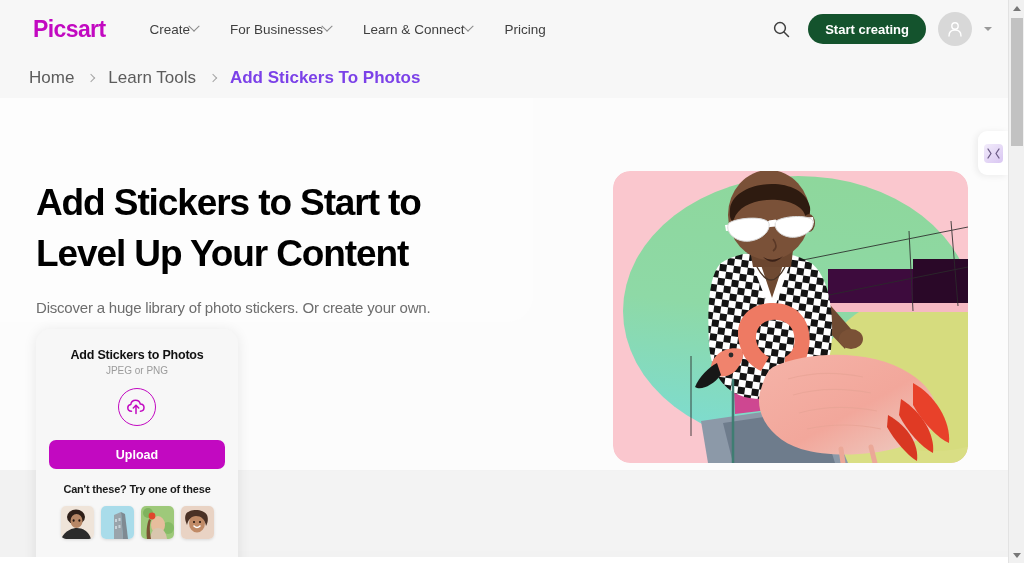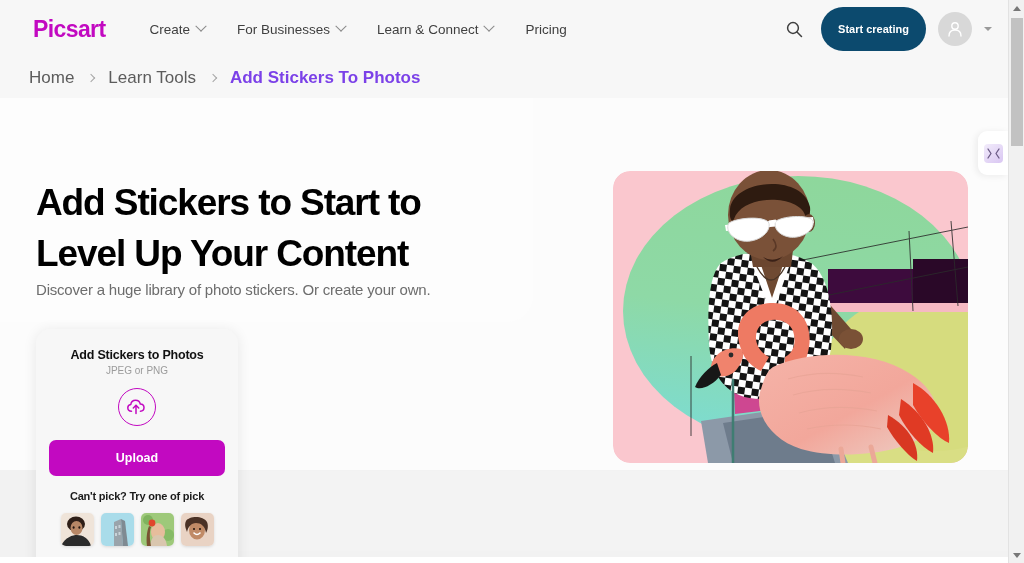--- a/index.html
+++ b/index.html
@@ -32,21 +32,21 @@
     color: #C209C1;
     line-height: 1;
     user-select: none;
   }
   .nav {
     display: flex; align-items: center;
     margin-left: 44px;
     gap: 32px;
   }
   .nav-item {
-    display: flex; align-items: center; gap: 7px;
+    display: flex; align-items: center; gap: 0;
     font-size: 13.5px;
     color: #3f3f3f;
     white-space: nowrap;
     cursor: pointer;
   }
   .chev {
     width: 8px; height: 8px;
     border-right: 1.4px solid #8a8a8a;
     border-bottom: 1.4px solid #8a8a8a;
     transform: rotate(45deg) translate(-2px,-2px);
@@ -55,27 +55,27 @@
     position: absolute; right: 16px; top: 0;
     height: 58px;
     display: flex; align-items: center; gap: 12px;
   }
   .search-btn {
     width: 30px; height: 30px;
     display: flex; align-items: center; justify-content: center;
     cursor: pointer;
   }
   .cta {
-    background: #0c4a6e;
+    background: #14532d;
     color: #ffffff;
     border: none;
     border-radius: 999px;
-    height: 44px;
+    height: 30px;
     padding: 0 17px;
-    font-size: 11px;
+    font-size: 13px;
     font-weight: 700;
     font-family: "Liberation Sans", sans-serif;
     cursor: pointer;
     white-space: nowrap;
   }
   .avatar {
     width: 34px; height: 34px;
     border-radius: 50%;
     background: #d8d8d8;
     display: flex; align-items: center; justify-content: center;
@@ -157,21 +157,21 @@
     z-index: 10;
   }
   .hero-title {
     font-size: 37px;
     line-height: 1.37;
     font-weight: 700;
     letter-spacing: -1.1px;
     color: #000000;
   }
   .hero-sub {
-    margin-top: 2px;
+    margin-top: 20px;
     font-size: 15px;
     color: #6d6d6d;
     letter-spacing: -0.2px;
   }
 
   
   .upload-card {
     position: absolute;
     left: 36px; top: 329px;
     width: 202px; height: 250px;
@@ -196,21 +196,21 @@
   .cloud-ring {
     margin: 12px auto 0;
     width: 38px; height: 38px;
     border: 1.9px solid #C209C1;
     border-radius: 50%;
     display: flex; align-items: center; justify-content: center;
   }
   .upload-btn {
     display: block;
     margin: 14px auto 6px;
-    width: 176px; height: 36px;
+    width: 176px; height: 29px;
     background: #C209C1;
     color: #ffffff;
     border: none;
     border-radius: 7px;
     font-size: 12.5px;
     font-weight: 700;
     font-family: "Liberation Sans", sans-serif;
     cursor: pointer;
   }
   .card-hint {
@@ -382,21 +382,21 @@
     <div class="cloud-ring">
       <svg width="22" height="20" viewBox="0 0 22 20">
         <path d="M5.5 14.2 C3.2 14.2 1.8 12.6 1.8 10.8 C1.8 9.1 3.1 7.7 4.8 7.5 C5.1 5.1 7.1 3.3 9.6 3.3 C11.9 3.3 13.8 4.9 14.3 7 C16.4 7.1 18 8.7 18 10.6 C18 12.6 16.5 14.2 14.4 14.2" fill="none" stroke="#C209C1" stroke-width="1.5" stroke-linecap="round" stroke-linejoin="round"></path>
         <line x1="10" y1="16.6" x2="10" y2="8.4" stroke="#C209C1" stroke-width="1.5" stroke-linecap="round"></line>
         <path d="M7.3 11 L10 8.3 L12.7 11" fill="none" stroke="#C209C1" stroke-width="1.5" stroke-linecap="round" stroke-linejoin="round"></path>
       </svg>
     </div>
 
     <button class="upload-btn">Upload</button>
 
-    <div class="card-hint">Can't pick? Try one of pick</div>
+    <div class="card-hint">Can't these? Try one of these</div>
 
     <div class="thumbs">
       <div class="thumb">
         <svg width="33" height="33" viewBox="0 0 33 33">
           <rect width="33" height="33" fill="#efe4d9"></rect>
           <ellipse cx="15" cy="11" rx="9" ry="7.5" fill="#2e1f18"></ellipse>
           <ellipse cx="15.5" cy="15" rx="6" ry="7" fill="#b78766"></ellipse>
           <path d="M0 33 C4 24 12 22 16 22 C21 22 28 25 30 33 Z" fill="#2b2b2b"></path>
           <ellipse cx="12.6" cy="14.5" rx="1" ry="1.2" fill="#221510"></ellipse>
           <ellipse cx="18.4" cy="14.5" rx="1" ry="1.2" fill="#221510"></ellipse>

